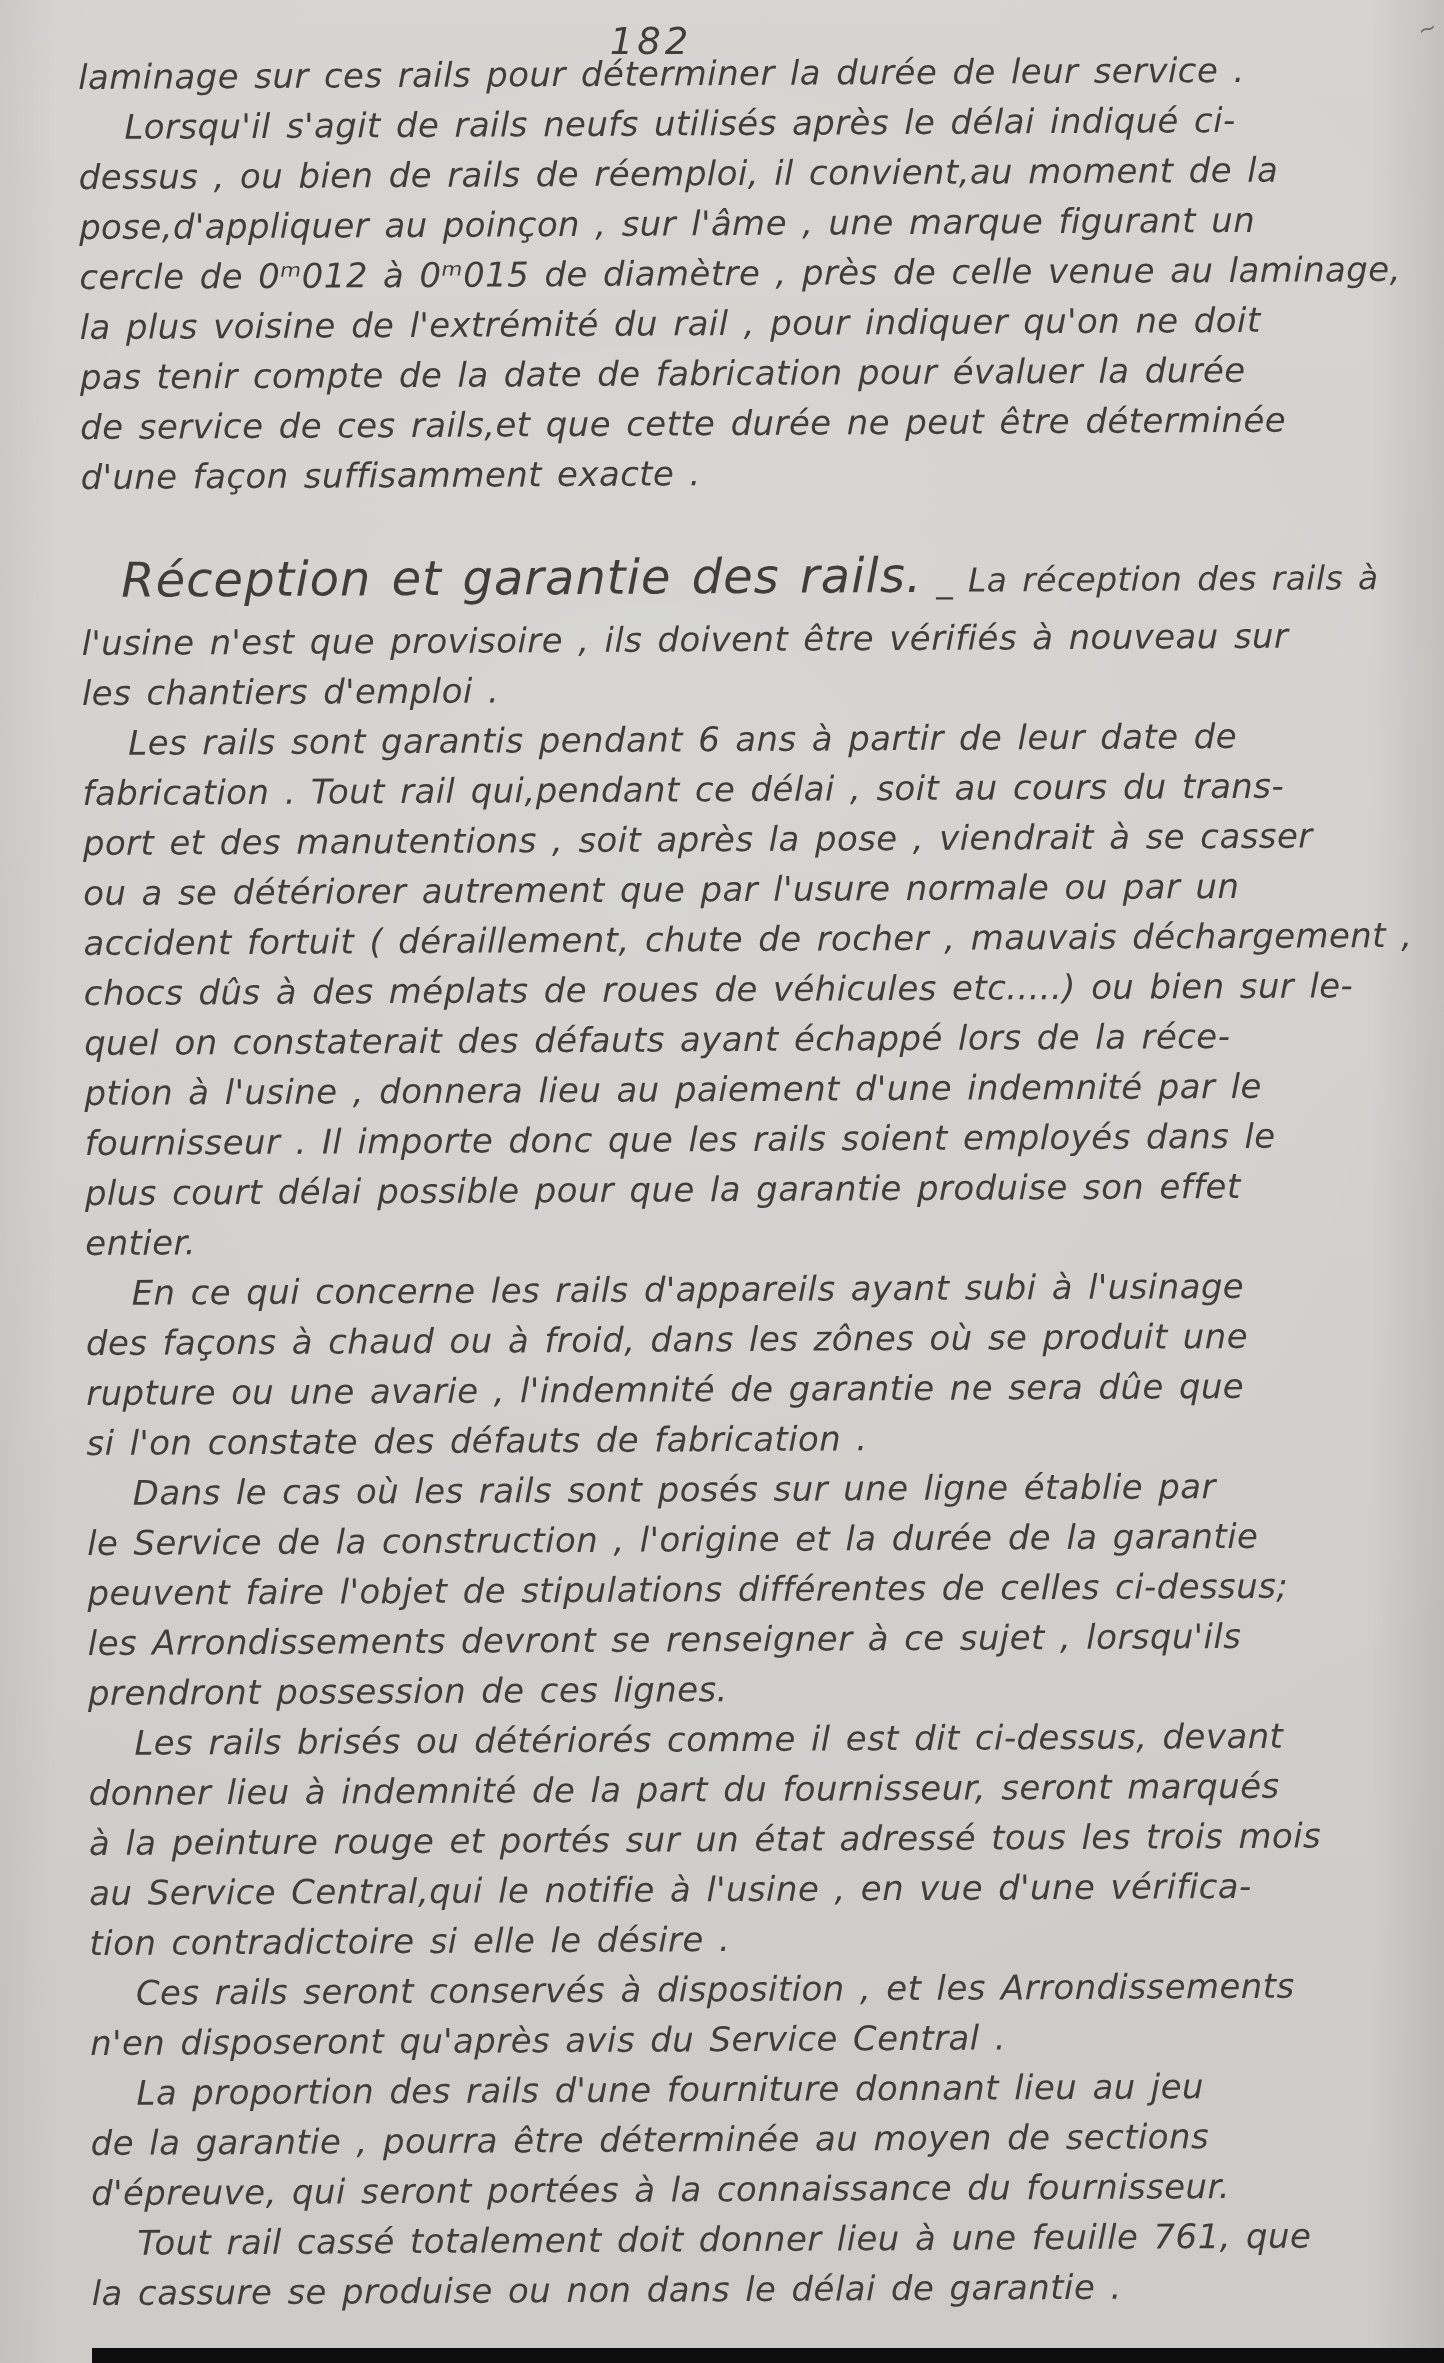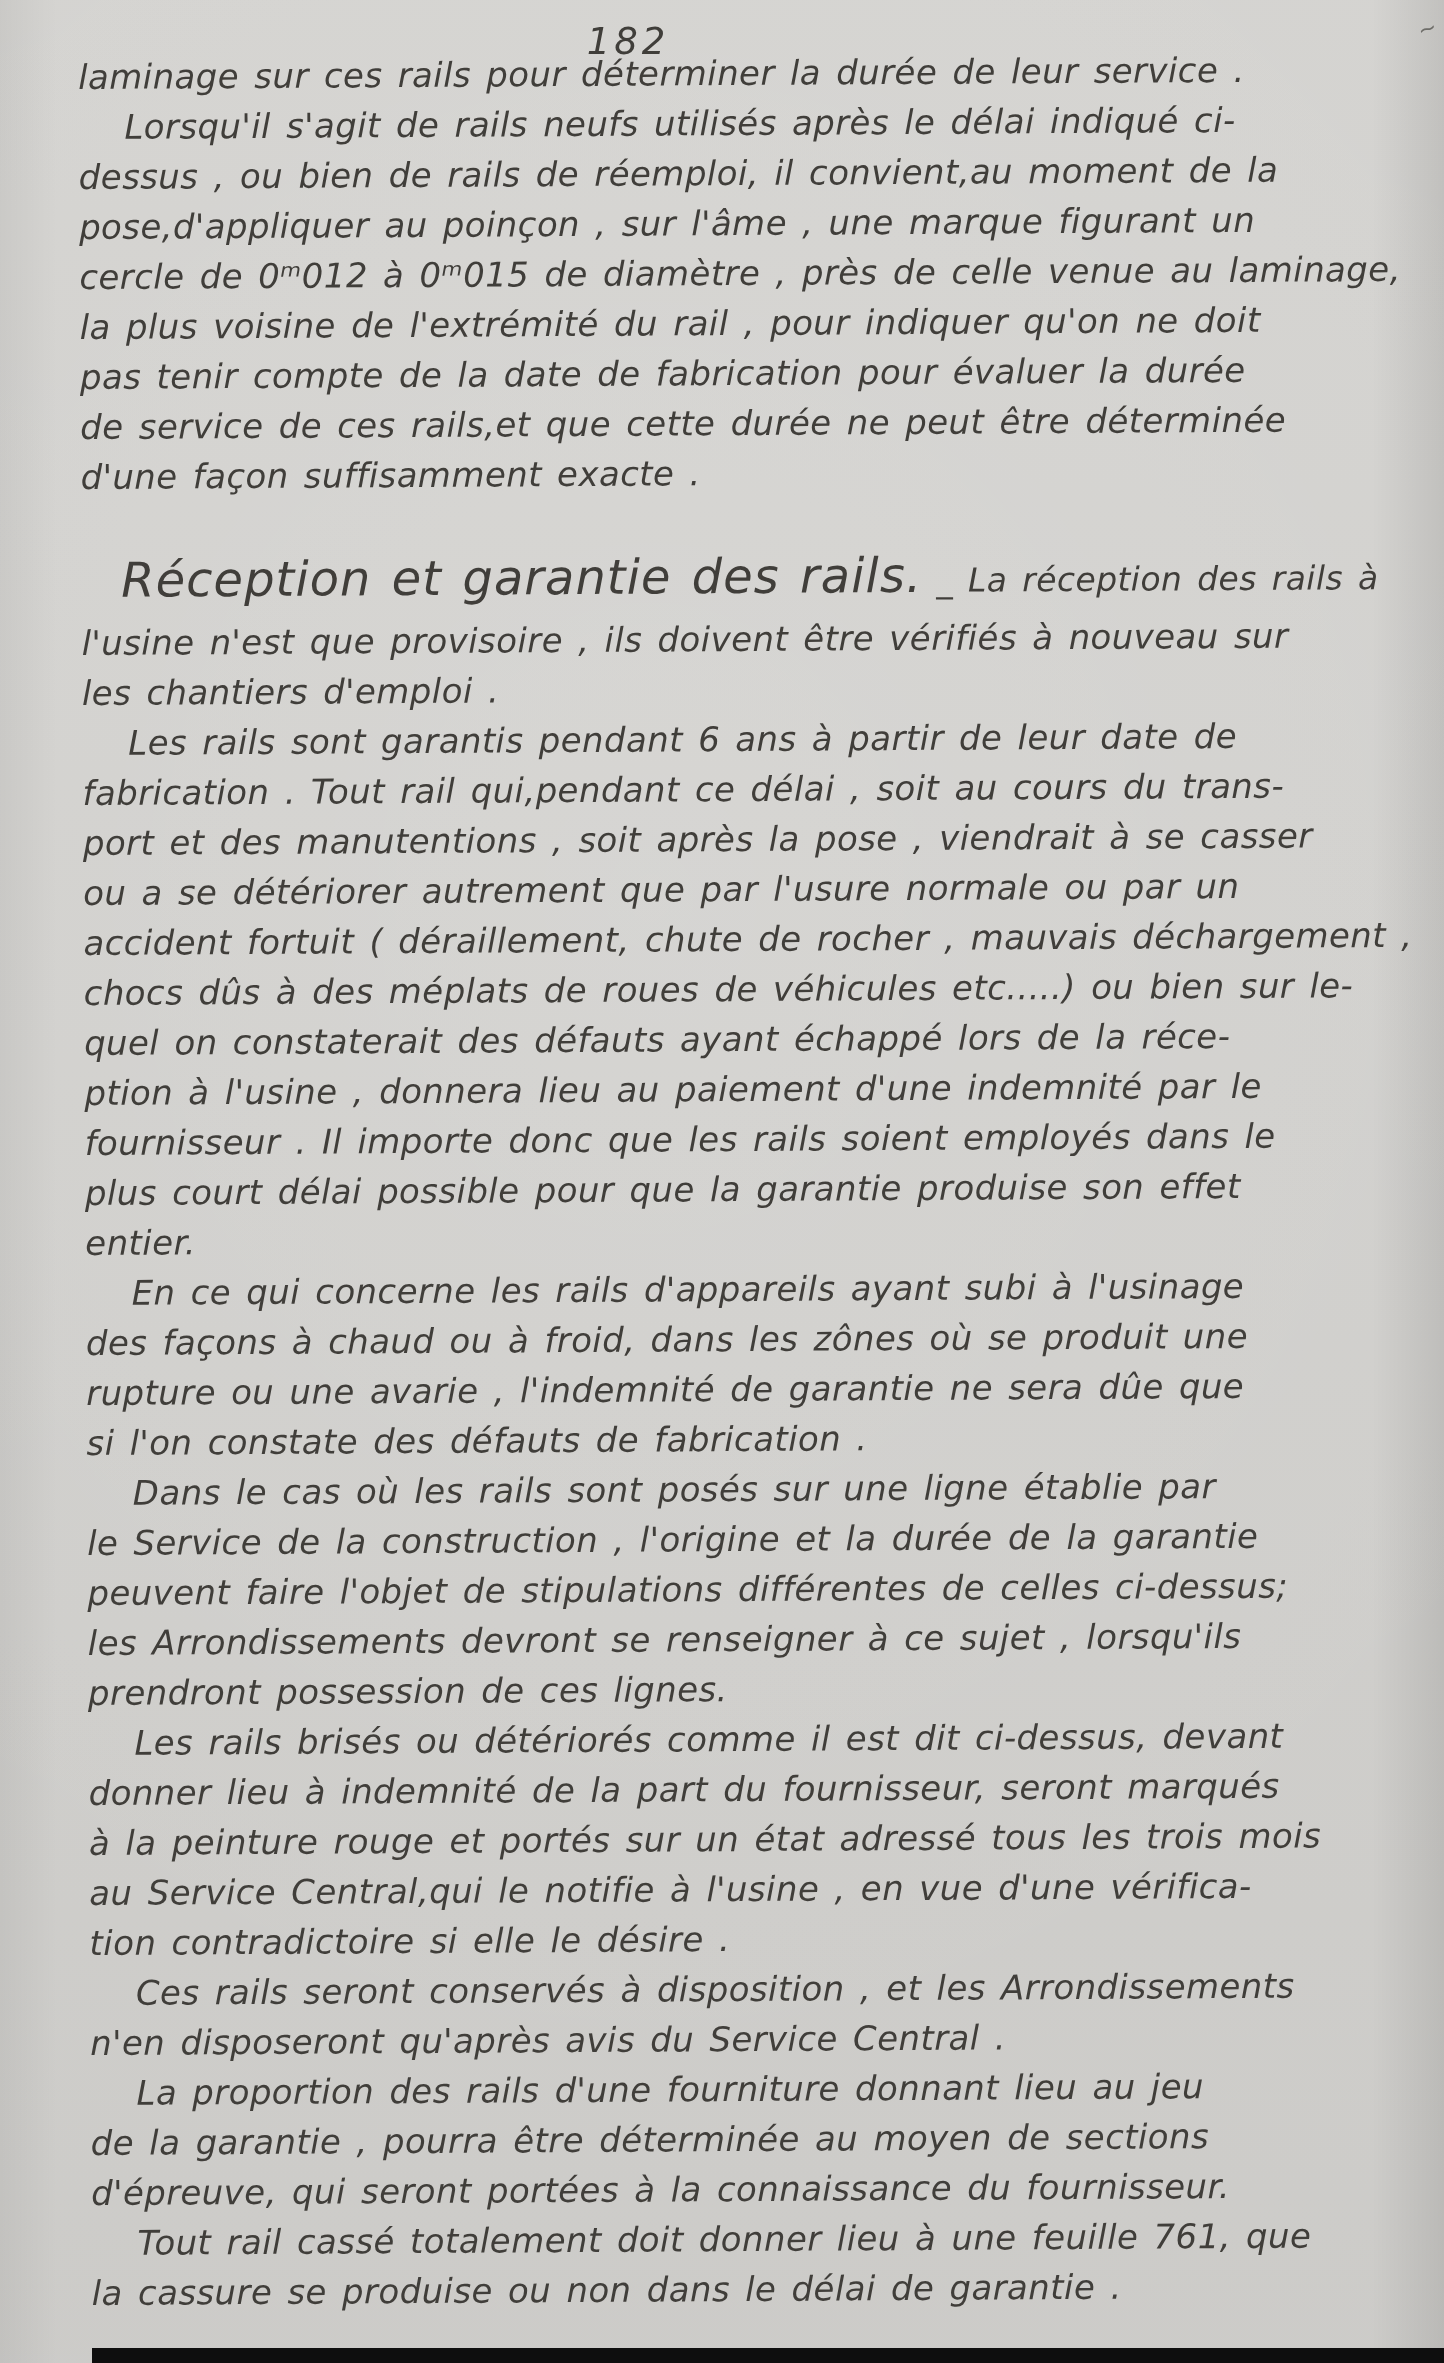--- a/index.html
+++ b/index.html
@@ -15,21 +15,21 @@
   }
   .page{
     position:absolute;inset:0;
     background:
       radial-gradient(120% 85% at 45% 38%, rgba(255,255,255,0.10), rgba(0,0,0,0) 62%),
       linear-gradient(90deg, rgba(0,0,0,0.05) 0%, rgba(0,0,0,0) 4%, rgba(0,0,0,0) 95%, rgba(0,0,0,0.09) 100%),
       linear-gradient(180deg, rgba(255,255,255,0.04) 0%, rgba(0,0,0,0.03) 100%),
       var(--paper);
   }
   .page-number{
-    position:absolute;top:20px;left:568px;width:120px;text-align:center;
+    position:absolute;top:20px;left:591px;width:120px;text-align:center;
     font-size:37px;letter-spacing:4px;color:var(--ink);
     font-style:italic;
   }
   .corner-mark{
     position:absolute;top:16px;right:8px;
     font-size:22px;color:#6e6d69;transform:rotate(-18deg);
   }
   .content{
     position:absolute;left:78px;top:52px;right:8px;
     transform:rotate(-0.35deg);transform-origin:0 0;

